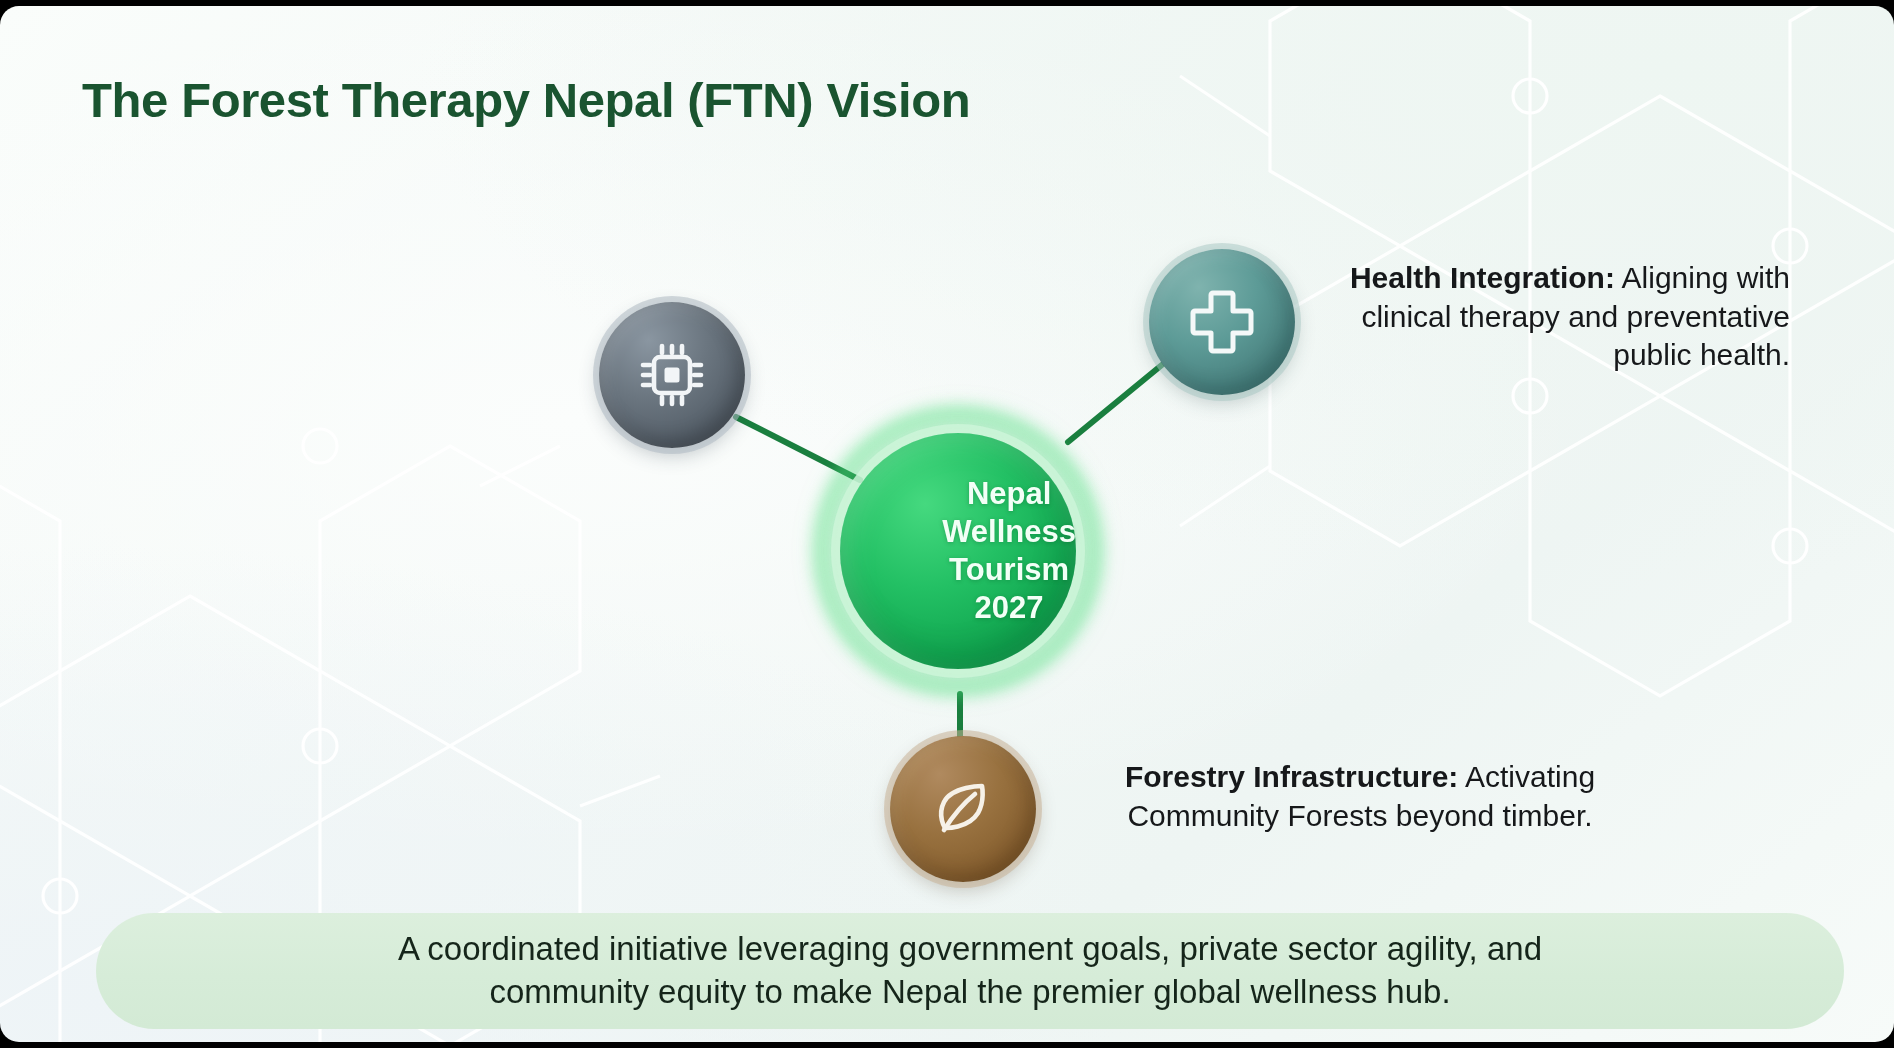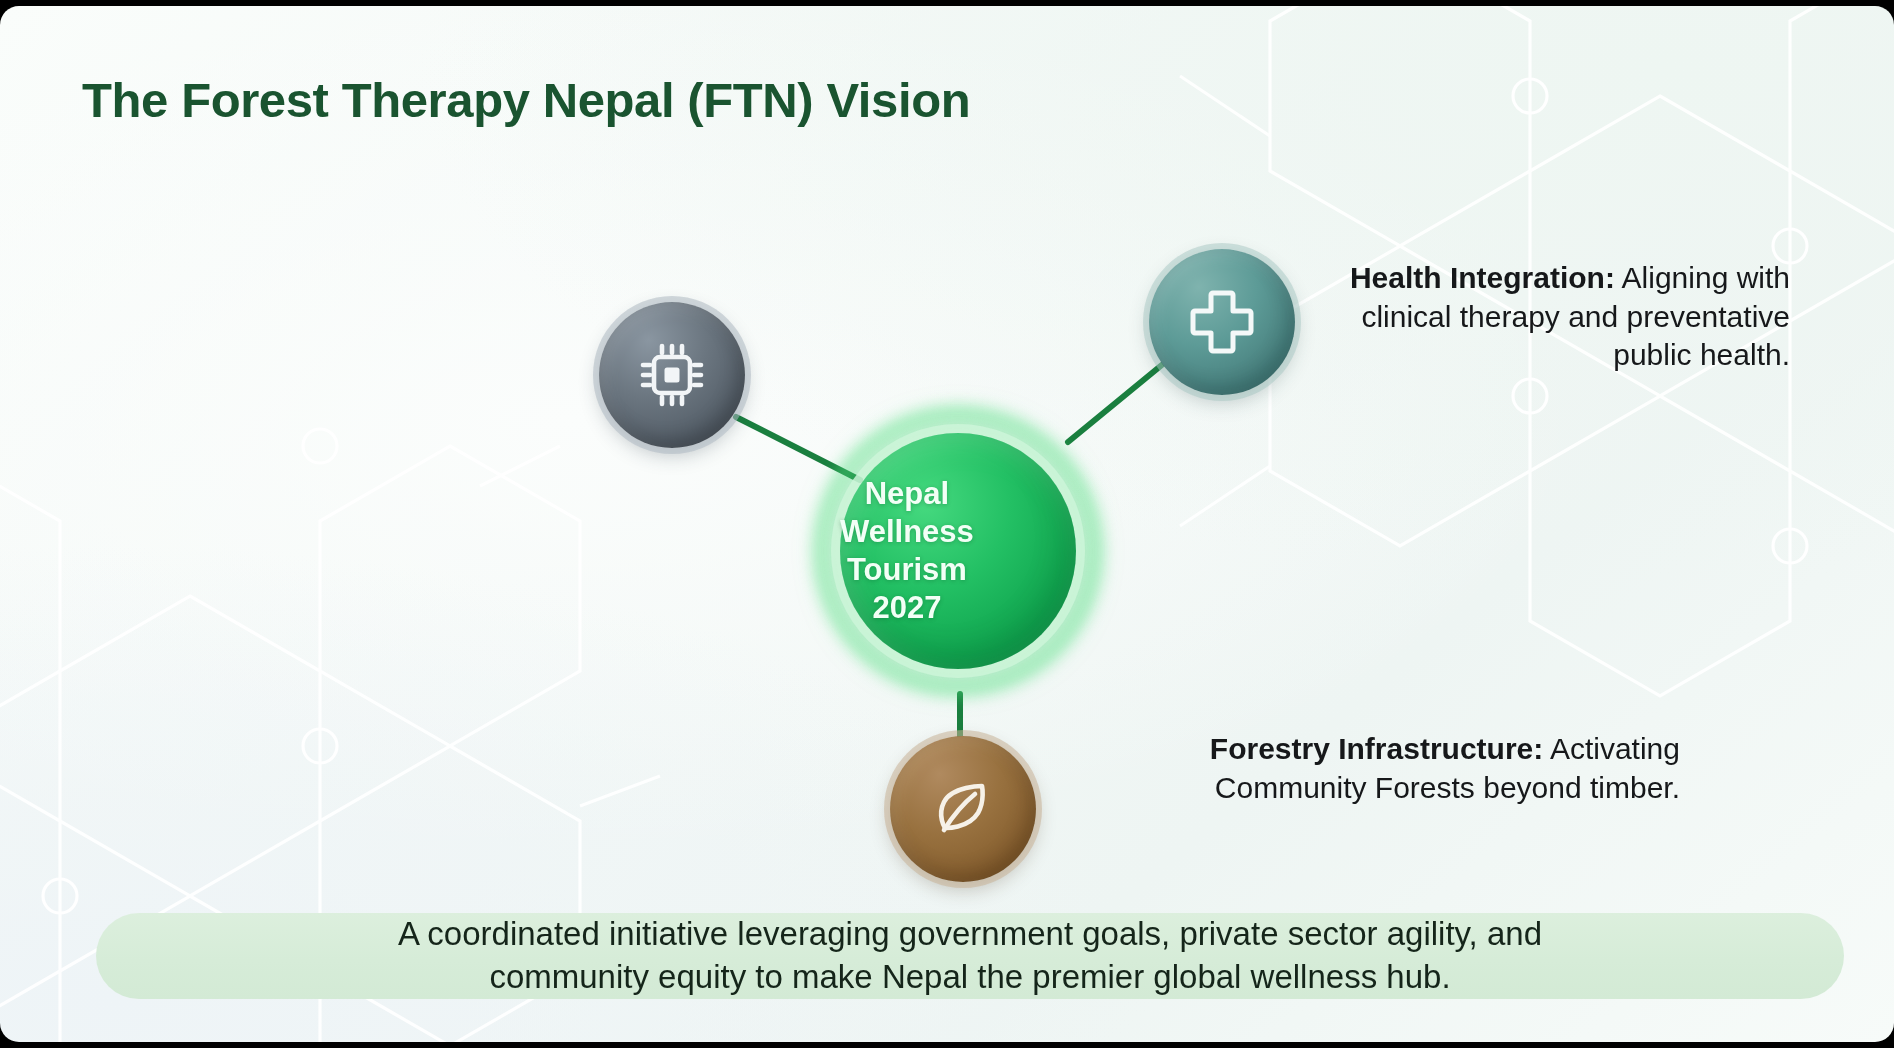--- a/index.html
+++ b/index.html
@@ -71,21 +71,21 @@
     position:absolute; left:27px; top:27px;
     width:236px; height:236px;
     border-radius:50%;
     background:
       radial-gradient(circle at 36% 30%, #45d97f 0%, #23c064 38%, #12a851 68%, #0b8f45 100%);
     box-shadow:
       0 0 0 9px rgba(205,245,216,0.85),
       0 0 34px 12px rgba(60,210,110,0.40),
       inset -10px -14px 30px rgba(0,70,30,0.22),
       inset 8px 10px 26px rgba(190,255,210,0.25);
-    display:flex; align-items:center; justify-content:flex-start;
+    display:flex; align-items:center; justify-content:flex-end;
   }
   .hub-label {
     color:#f2fff6;
     font-size:31px;
     font-weight:bold;
     line-height:1.22;
     text-align:center;
     text-shadow:0 1px 4px rgba(0,70,30,0.30);
     white-space:pre-line;
   }
@@ -137,27 +137,27 @@
     position:absolute;
     z-index:20;
     font-size:30px;
     line-height:1.29;
     color:#16181a;
   }
   .pillar-text b { font-weight:bold; }
 
   .text-tech   { left:98px;  top:300px; width:482px; text-align:right; }
   .text-health { left:1320px; top:253px; width:470px; text-align:right; }
-  .text-forest { left:1060px; top:724px; width:600px; text-align:right;margin-left:20px; }
+  .text-forest { left:1060px; top:752px; width:600px; text-align:center; }
 
   
   .banner {
     position:absolute;
     left:96px; top:907px;
-    width:1748px; height:86px;
+    width:1748px; height:116px;
     border-radius:61px;
     background:linear-gradient(180deg, #dcefdd 0%, #d6ecd8 55%, #d3ead5 100%);
     z-index:15;
     display:flex; align-items:center; justify-content:center;
   }
   .banner-text {
     font-size:33px;
     line-height:1.30;
     color:#15251a;
     text-align:center;

